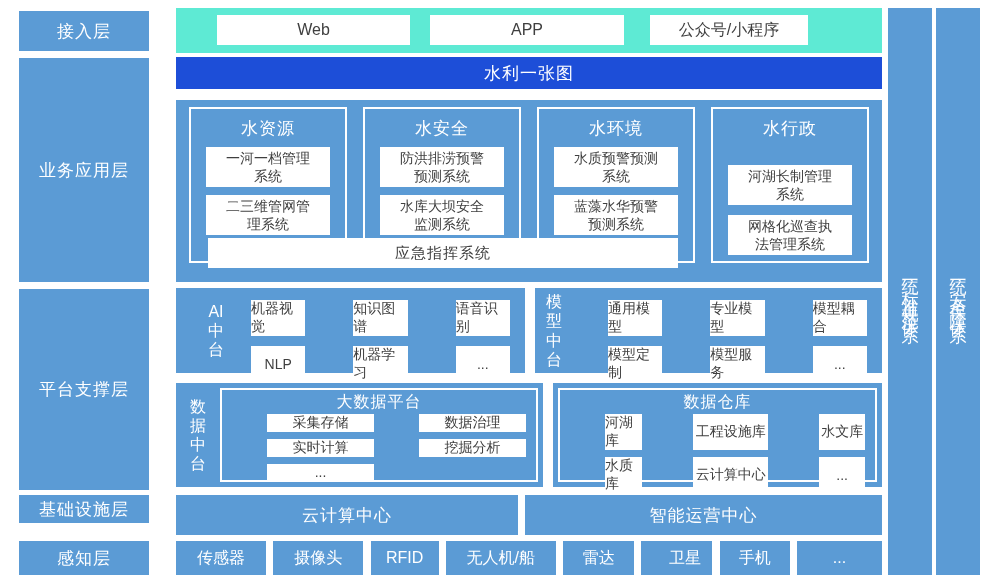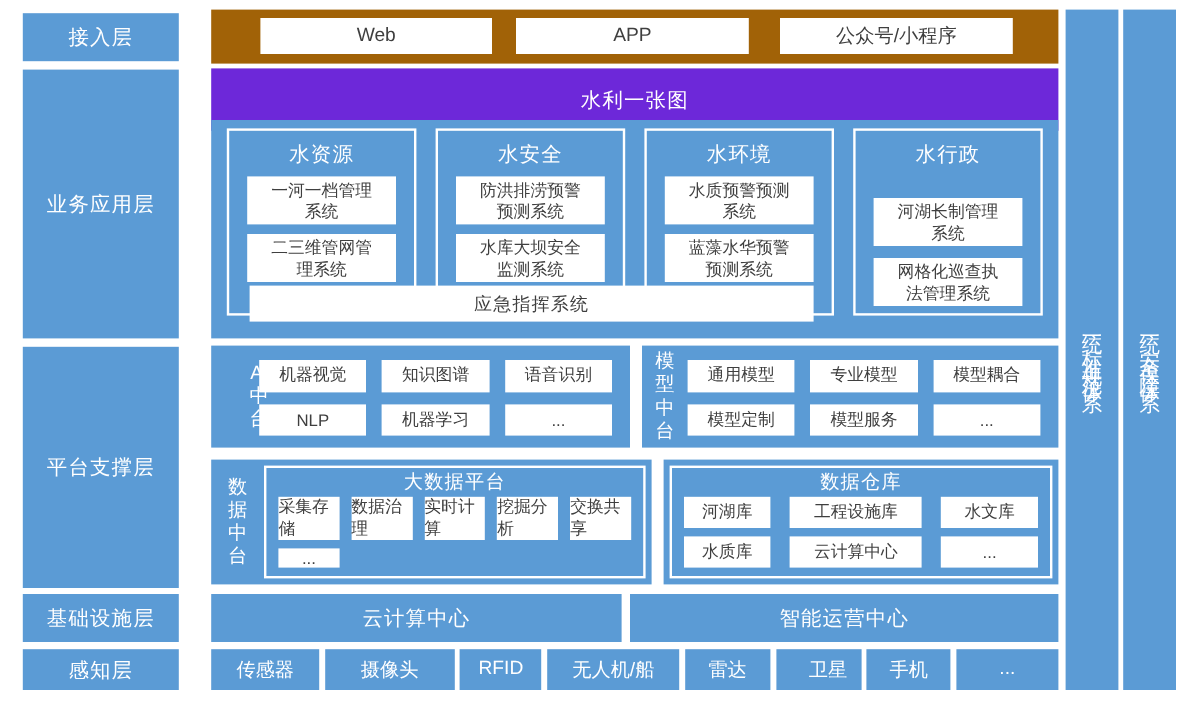--- a/index.html
+++ b/index.html
@@ -24,48 +24,48 @@
     color: #ffffff;
     font-size: 17px;
     display: flex;
     align-items: center;
     justify-content: center;
     letter-spacing: 1px;
   }
   .lbl-access   { top: 11px;  height: 40px; }
   .lbl-business { top: 58px;  height: 224px; }
   .lbl-platform { top: 289px; height: 201px; }
-  .lbl-infra    { top: 495px; height: 40px; }
+  .lbl-infra    { top: 495px; height: 28px; }
   .lbl-sense    { top: 541px; height: 34px; }
 
   
   .access-row {
     position: absolute;
     left: 176px; top: 8px;
     width: 706px; height: 45px;
-    background: #a16207;
+    background: #5eead4;
   }
   .access-box {
     position: absolute;
     top: 7px; height: 30px;
     background: #ffffff;
     color: #3f3f3f;
     font-size: 16px;
     display: flex; align-items: center; justify-content: center;
   }
   .access-web { left: 41px;  width: 193px; }
   .access-app { left: 254px; width: 194px; }
-  .access-mp  { left: 474px; width: 194px; }
+  .access-mp  { left: 474px; width: 158px; }
 
   
   .one-map {
     position: absolute;
     left: 176px; top: 57px;
-    width: 706px; height: 52px;
-    background: #6d28d9;
+    width: 706px; height: 32px;
+    background: #1d4ed8;
     color: #ffffff; font-size: 17px;
     display: flex; align-items: center; justify-content: center;
     letter-spacing: 1px;
   }
 
   
   .business-box {
     position: absolute;
     left: 176px; top: 100px;
     width: 706px; height: 182px;
@@ -134,21 +134,21 @@
     flex: 1;
     display: grid;
     grid-template-columns: repeat(3, 1fr);
     gap: 10px 13px;
     margin: 12px 15px 10px 0;
   }
   .mini-item {
     background: #ffffff;
     color: #3f3f3f;
     font-size: 14px;
-    display: flex; align-items: center; justify-content: center;
+    display: flex; align-items: center; justify-content: center; margin-left: 35px;
   }
 
   
   .data-box { left: 176px; top: 383px; width: 367px; height: 104px; }
   .data-box .v-label { width: 44px; }
   .sub-box {
     flex: 1;
     border: 2px solid #ffffff;
     margin: 5px 5px 5px 0;
     display: flex;
@@ -159,21 +159,21 @@
   .sub-title {
     flex: 0 0 auto;
     height: 24px;
     display: flex; align-items: center; justify-content: center;
     color: #ffffff; font-size: 16px;
     letter-spacing: 1px;
   }
   .sub-grid {
     flex: 1;
     display: grid;
-    grid-template-columns: repeat(5, 1fr);
+    grid-template-columns: repeat(2, 1fr);
     gap: 7px 10px;
     margin: 0 10px 7px 10px;
   }
   .warehouse-box .sub-grid { grid-template-columns: 0.85fr 1.3fr 0.95fr; gap: 7px 16px; }
 
   
   .infra-box {
     position: absolute;
     top: 495px; height: 40px;
     background: #5b9bd5;
@@ -191,21 +191,21 @@
     width: 706px; height: 34px;
     display: flex;
     justify-content: space-between;
   }
   .sensor-item {
     background: #5b9bd5;
     color: #ffffff; font-size: 16px;
     display: flex; align-items: center; justify-content: center;
   }
   .sensor-item:nth-child(1) { width: 90px; }
-  .sensor-item:nth-child(2) { width: 108px; }
+  .sensor-item:nth-child(2) { width: 90px; }
   .sensor-item:nth-child(3) { width: 68px; }
   .sensor-item:nth-child(4) { width: 110px; }
   .sensor-item:nth-child(5) { width: 71px; }
   .sensor-item:nth-child(6) { width: 71px; padding-left: 16px; }
   .sensor-item:nth-child(7) { width: 70px; }
   .sensor-item:nth-child(8) { width: 85px; }
 
   
   .side-bar {
     position: absolute;
@@ -315,21 +315,20 @@
       <span>中</span>
       <span>台</span>
     </div>
     <div class="sub-box">
       <div class="sub-title">大数据平台</div>
       <div class="sub-grid">
         <div class="mini-item">采集存储</div>
         <div class="mini-item">数据治理</div>
         <div class="mini-item">实时计算</div>
         <div class="mini-item">挖掘分析</div>
-        <div class="mini-item">交换共享</div>
         <div class="mini-item">...</div>
       </div>
     </div>
   </div>
 
   <div class="mid-box warehouse-box">
     <div class="sub-box">
       <div class="sub-title">数据仓库</div>
       <div class="sub-grid">
         <div class="mini-item">河湖库</div>

